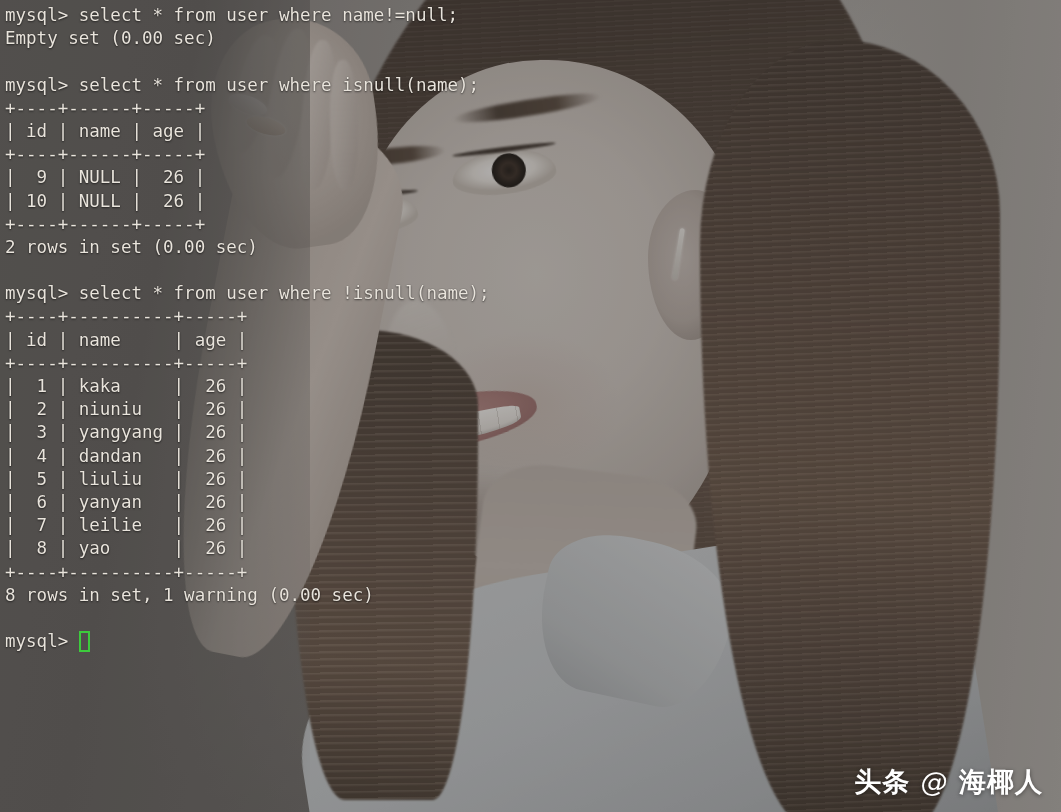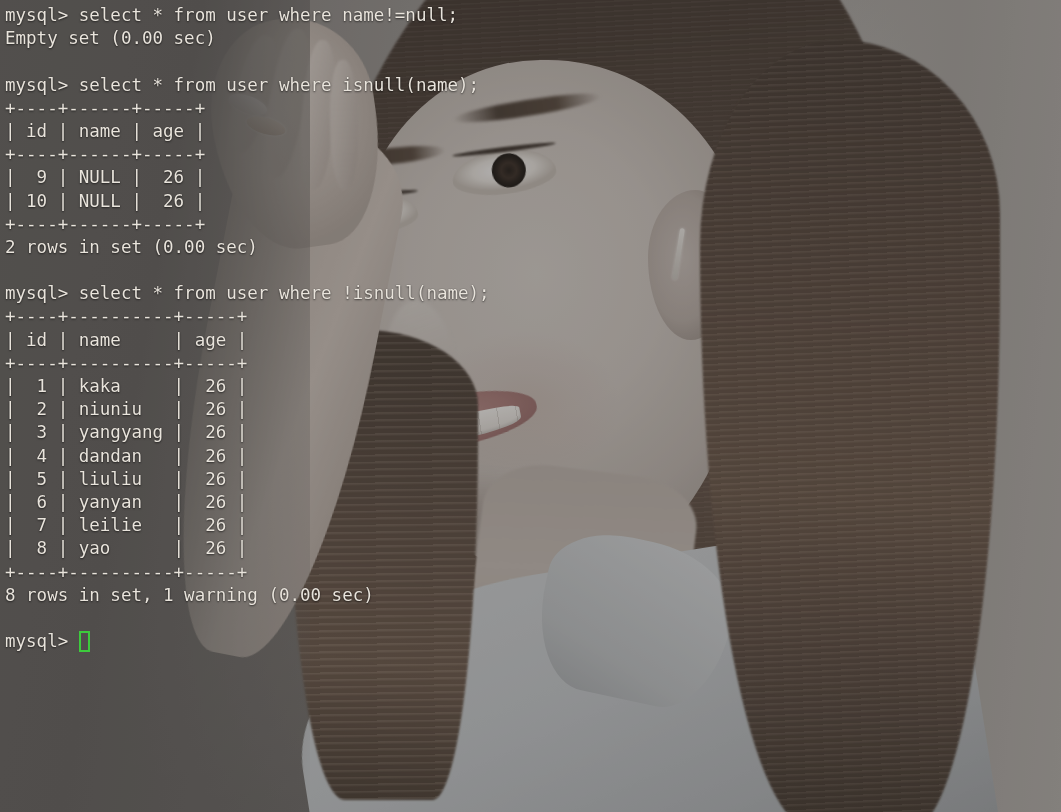--- a/index.html
+++ b/index.html
@@ -412,14 +412,19 @@
     <div class="finger f4"></div>
     <div class="ring1"></div>
     <div class="ring2"></div>
 
     <div class="bg-left-dim"></div>
     <div class="photo-veil"></div>
   </div>
 
   <div class="terminal" id="terminal-output"><div class="term-line">mysql&gt; select * from user where name!=null;</div><div class="term-line">Empty set (0.00 sec)</div><div class="term-line blank">&nbsp;</div><div class="term-line">mysql&gt; select * from user where isnull(name);</div><div class="term-line">+----+------+-----+</div><div class="term-line">| id | name | age |</div><div class="term-line">+----+------+-----+</div><div class="term-line">|  9 | NULL |  26 |</div><div class="term-line">| 10 | NULL |  26 |</div><div class="term-line">+----+------+-----+</div><div class="term-line">2 rows in set (0.00 sec)</div><div class="term-line blank">&nbsp;</div><div class="term-line">mysql&gt; select * from user where !isnull(name);</div><div class="term-line">+----+----------+-----+</div><div class="term-line">| id | name     | age |</div><div class="term-line">+----+----------+-----+</div><div class="term-line">|  1 | kaka     |  26 |</div><div class="term-line">|  2 | niuniu   |  26 |</div><div class="term-line">|  3 | yangyang |  26 |</div><div class="term-line">|  4 | dandan   |  26 |</div><div class="term-line">|  5 | liuliu   |  26 |</div><div class="term-line">|  6 | yanyan   |  26 |</div><div class="term-line">|  7 | leilie   |  26 |</div><div class="term-line">|  8 | yao      |  26 |</div><div class="term-line">+----+----------+-----+</div><div class="term-line">8 rows in set, 1 warning (0.00 sec)</div><div class="term-line blank">&nbsp;</div><div class="term-line"><span>mysql&gt; </span><span class="cursor"></span></div></div>
 
+  <div class="watermark">
+    <span>头条</span>
+    <span class="wm-at">@</span>
+    <span>海椰人</span>
+  </div>
 
 </div>
 
 </body></html>

